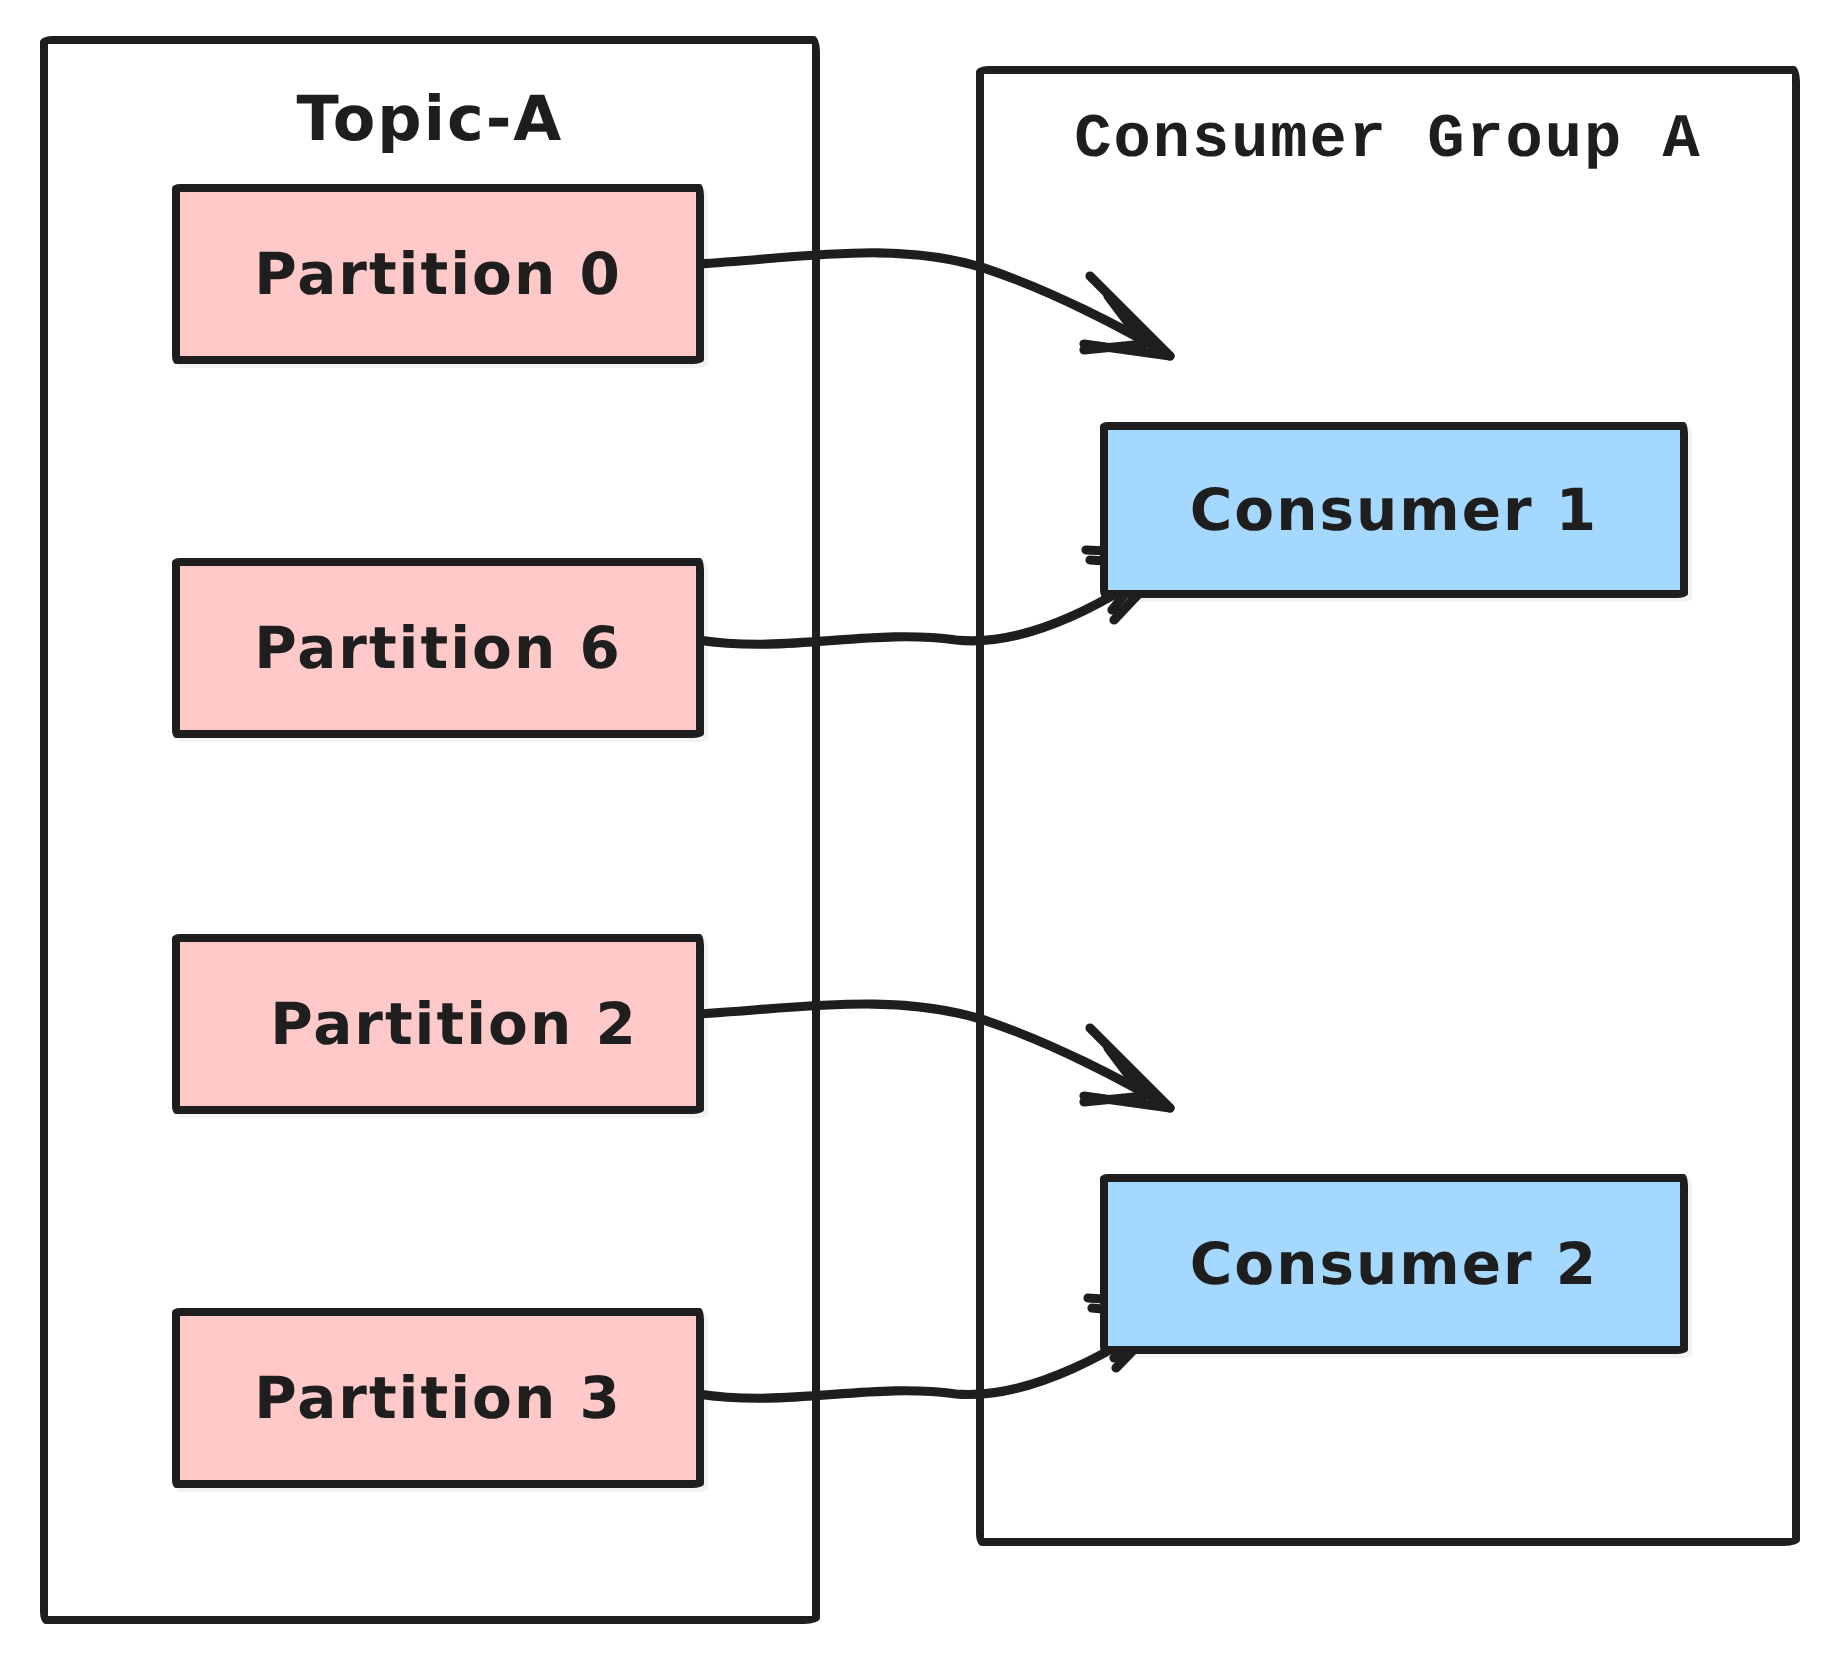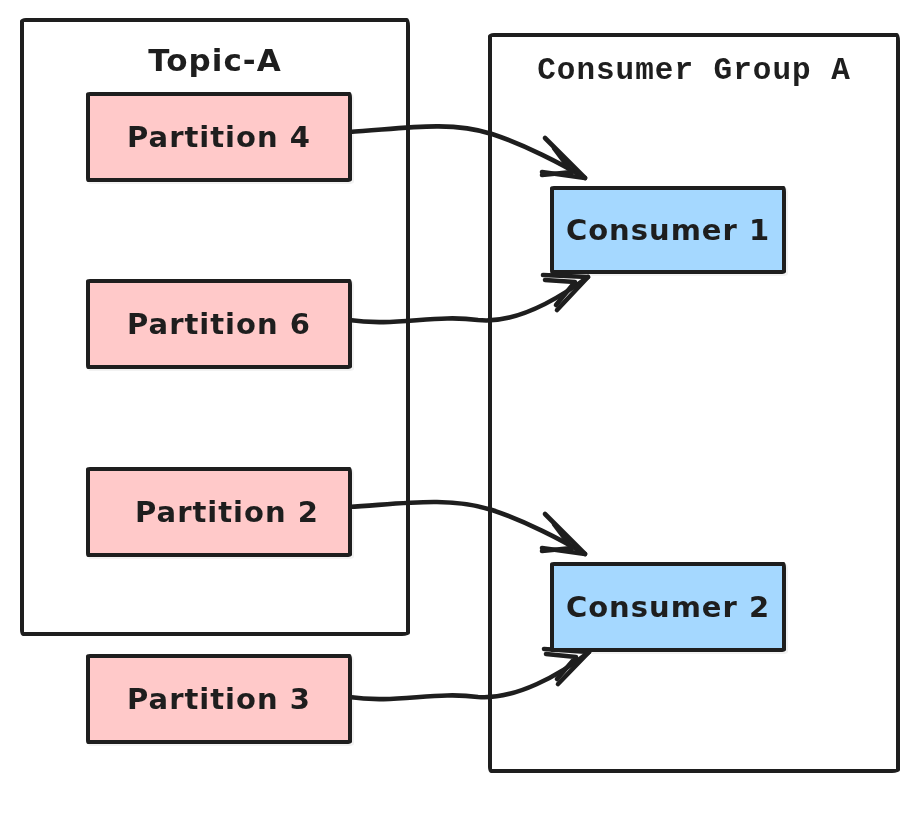--- a/index.html
+++ b/index.html
@@ -21,21 +21,21 @@
     background: var(--bg);
     color: var(--stroke);
   }
   .groupbox {
     position: absolute;
     border: 4px solid var(--stroke);
     background: transparent;
     
     border-radius: 6px 3px 8px 3px / 3px 8px 3px 6px;
   }
-  .topic-box   { left: 20px;  top: 18px; width: 390px; height: 618px; }
+  .topic-box   { left: 20px;  top: 18px; width: 390px; height: 794px; }
   .consumer-box{ left: 488px; top: 33px; width: 412px; height: 740px; }
   .group-title {
     position: absolute;
     left: 0; right: 0;
     text-align: center;
     font-size: 31px;
     font-weight: bold;
     letter-spacing: 1px;
     color: var(--stroke);
     white-space: nowrap;
@@ -58,22 +58,23 @@
     left: 62px;
     width: 266px; height: 90px;
     background: var(--partition-fill);
   }
   .partition-0 { top: 70px; }
   .partition-1 { top: 257px; }
   .partition-2 { top: 445px; padding-left: 16px; }
   .partition-3 { top: 632px; justify-content: center; }
   .consumer {
     left: 58px;
-    width: 236px; height: 88px;
+    width: 294px; height: 88px;
     background: var(--consumer-fill);
+    margin-top: 25px;
   }
   .consumer-1 { top: 149px; }
   .consumer-2 { top: 525px; height: 90px; }
   svg.arrows {
     position: absolute;
     left: 0; top: 0;
     width: 918px; height: 832px;
     pointer-events: none;
   }
   svg.arrows path {
@@ -113,21 +114,21 @@
       <path d="M 349 697 C 395 704, 435 691, 478 697 C 515 700, 560 675, 589 652"></path>
       <path d="M 544 649 L 589 652 L 558 684"></path>
       <path d="M 546 654 L 576 657 L 557 679"></path>
     </g>
   </svg>
 
   <div class="groupbox topic-box">
     <div class="group-title">Topic-A</div>
 
     <div class="node partition partition-0">
-      <span>Partition 4</span>
+      <span>Partition 0</span>
     </div>
     <div class="node partition partition-1">
       <span>Partition 6</span>
     </div>
     <div class="node partition partition-2">
       <span>Partition 2</span>
     </div>
     <div class="node partition partition-3">
       <span>Partition 3</span>
     </div>

